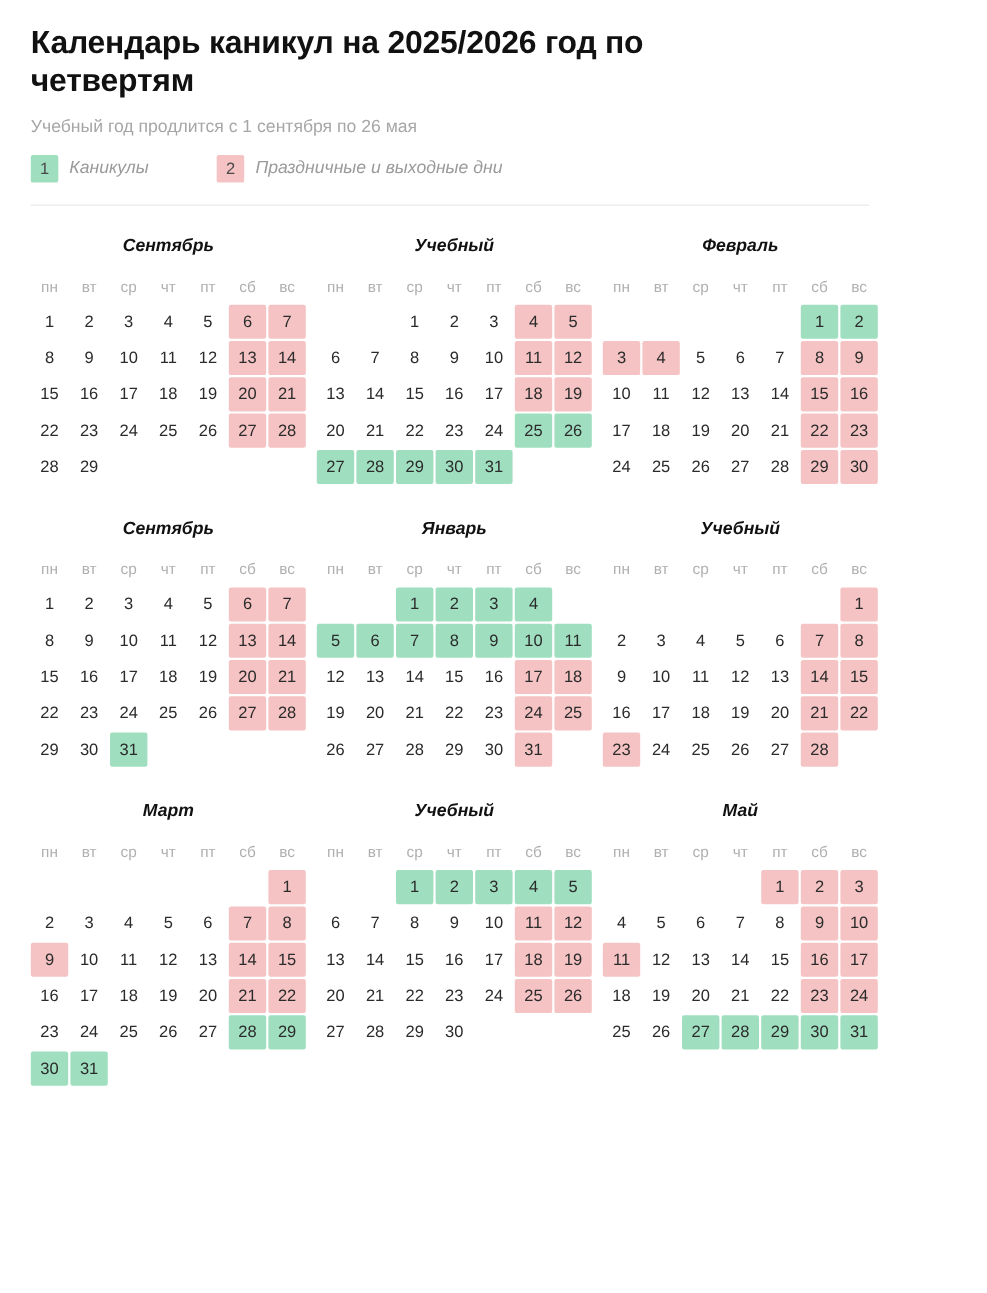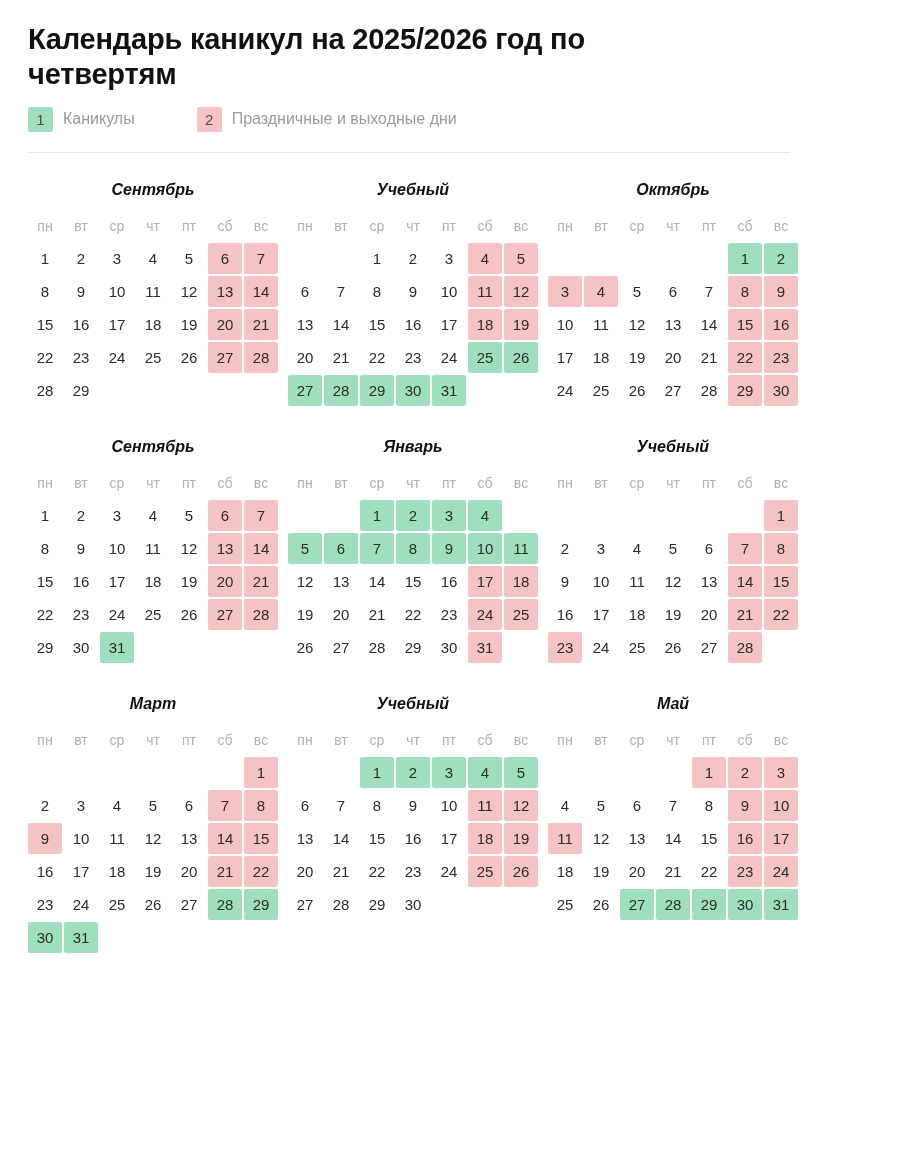--- a/index.html
+++ b/index.html
@@ -54,20 +54,21 @@
     justify-content: center;
     font-size: 15px;
     color: #4a4a4a;
     border-radius: 2px;
   }
   .chip-green { background: #9fdfc0; }
   .chip-red { background: #f5c3c3; }
   .legend-label {
     font-size: 16px;
     color: #9a9a9a;
+    font-style: italic;
   }
   .divider {
     height: 1px;
     background: #e6e6e6;
     margin: 0 0 18px 0;
   }
   .months {
     display: grid;
     grid-template-columns: repeat(3, 1fr);
     column-gap: 10px;
@@ -121,20 +122,21 @@
     background: #9fdfc0;
   }
 </style>
 </head>
 <body>
 
 <div class="page">
 
   <h1 class="title">Календарь каникул на 2025/2026 год по четвертям</h1>
 
+  <p class="subtitle">Учебный год продлится с 1 сентября по 26 мая</p>
 
   <div class="legend">
     <div class="legend-item">
       <span class="legend-chip chip-green">1</span>
       <span class="legend-label">Каникулы</span>
     </div>
     <div class="legend-item">
       <span class="legend-chip chip-red">2</span>
       <span class="legend-label">Праздничные и выходные дни</span>
     </div>
@@ -251,21 +253,21 @@
           <div class="day v">27</div>
           <div class="day v">28</div>
           <div class="day v">29</div>
           <div class="day v">30</div>
           <div class="day v">31</div>
           <div class="day empty"></div>
           <div class="day empty"></div>
         </div>
       </div>
       <div class="month">
-        <div class="month-name">Октябрь</div>
+        <div class="month-name">Февраль</div>
         <div class="weekdays">
           <div class="wd">пн</div>
           <div class="wd">вт</div>
           <div class="wd">ср</div>
           <div class="wd">чт</div>
           <div class="wd">пт</div>
           <div class="wd">сб</div>
           <div class="wd">вс</div>
         </div>
         <div class="week">

